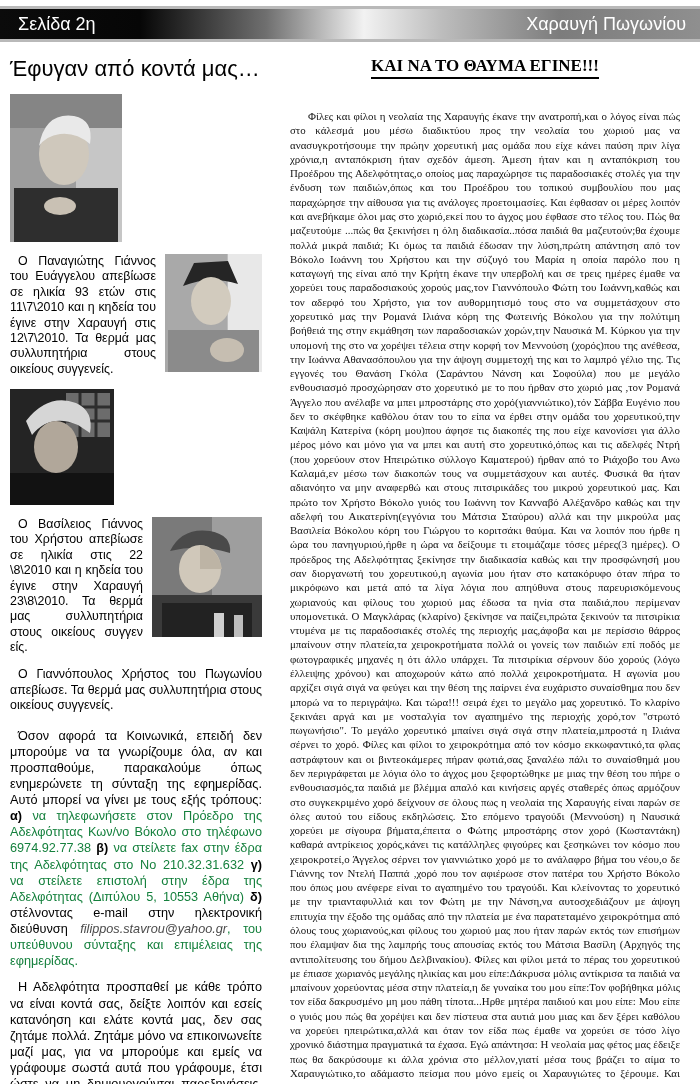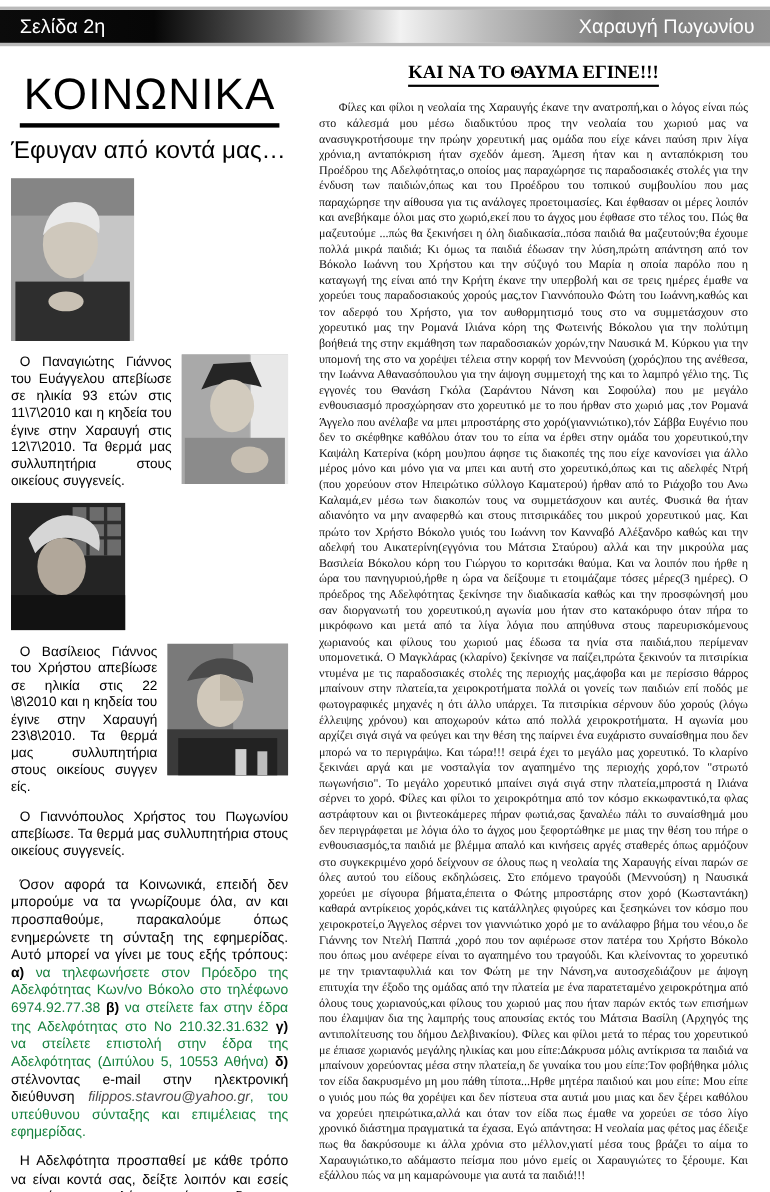--- a/index.html
+++ b/index.html
@@ -23,41 +23,40 @@
   .obit{display:flex;gap:9px;margin-bottom:12px;align-items:flex-start;}
   .obit p{margin:0;font-size:12.4px;line-height:1.24;text-align:justify;text-indent:8px;flex:1;min-width:0;}
   .photo{flex:0 0 auto;display:block;}
   .photo svg{display:block;}
   .plain{margin:0 0 14px 0;font-size:12.4px;line-height:1.24;text-align:justify;text-indent:8px;}
   .info,.closing{margin:0 0 10px 0;font-size:12.7px;line-height:1.27;text-align:justify;text-indent:8px;}
   .info .gray{color:#15803d;}
   .info b{color:#000;font-weight:700;}
   .info .email{font-style:italic;color:#4a4a4a;}
   
-  h3.art-title{width:fit-content;margin:2px auto 12px auto;font-family:"Liberation Serif",serif;
+  h3.art-title{width:fit-content;margin:2px auto 30px auto;font-family:"Liberation Serif",serif;
                font-size:17px;font-weight:700;border-bottom:2px solid #000;padding-bottom:1px;}
   .art-body{margin:12px;font-family:"Liberation Serif",serif;font-size:10.9px;line-height:1.31;
             text-align:justify;text-indent:18px;color:#111;}
   .signature{margin:18px 0 0 0;font-family:"Liberation Serif",serif;font-size:13px;font-weight:700;
              text-align:center;padding-left:78px;}
 </style>
 </head>
 <body>
 
 <div class="page">
 
   <div class="topbar">
     <span class="lft">Σελίδα 2η</span>
     <span class="rgt">Χαραυγή Πωγωνίου</span>
   </div>
 
   <div class="content">
 
     <div class="col-left">
-      <h1 class="koinonika">ΚΟΙΝΩΝΙΚΑ</h1>
       <h2 class="efygan">Έφυγαν από κοντά μας…</h2>
 
       <div class="obit">
         <span class="photo">
           <svg width="112" height="148" viewBox="0 0 112 148">
             <rect width="112" height="148" fill="#9d9d9d"></rect>
             <rect x="66" width="46" height="148" fill="#c6c6c6"></rect>
             <rect width="112" height="34" fill="#858585"></rect>
             <ellipse cx="54" cy="60" rx="25" ry="31" fill="#cfc8bc"></ellipse>
             <path d="M29 52 Q35 18 64 22 Q84 26 80 50 Q66 38 50 40 Q36 42 29 52 Z" fill="#e9e9e9"></path>

